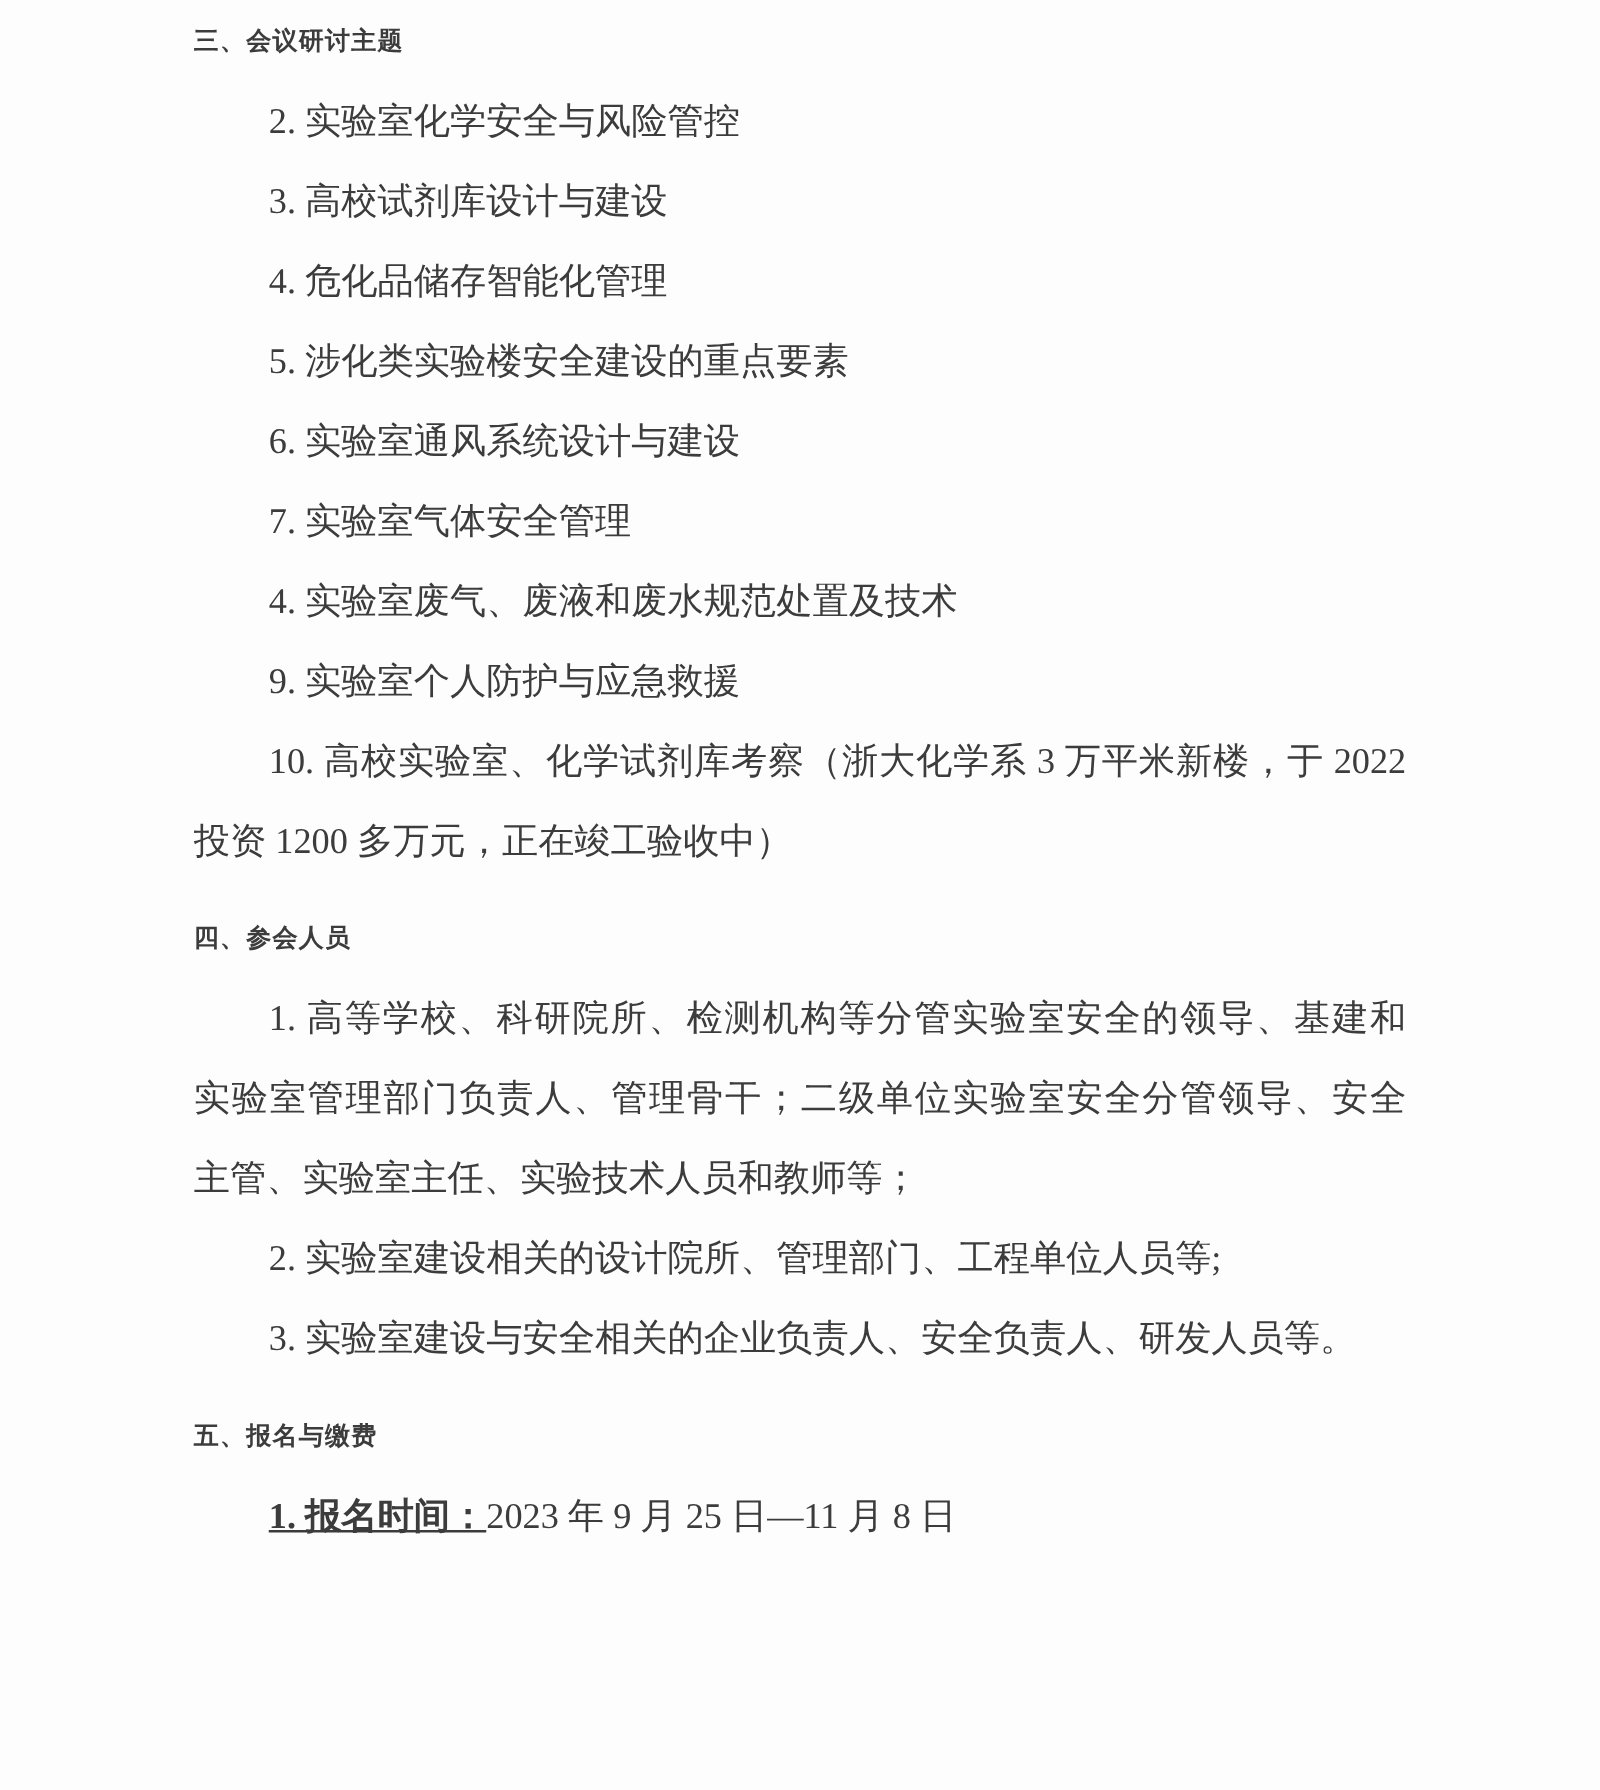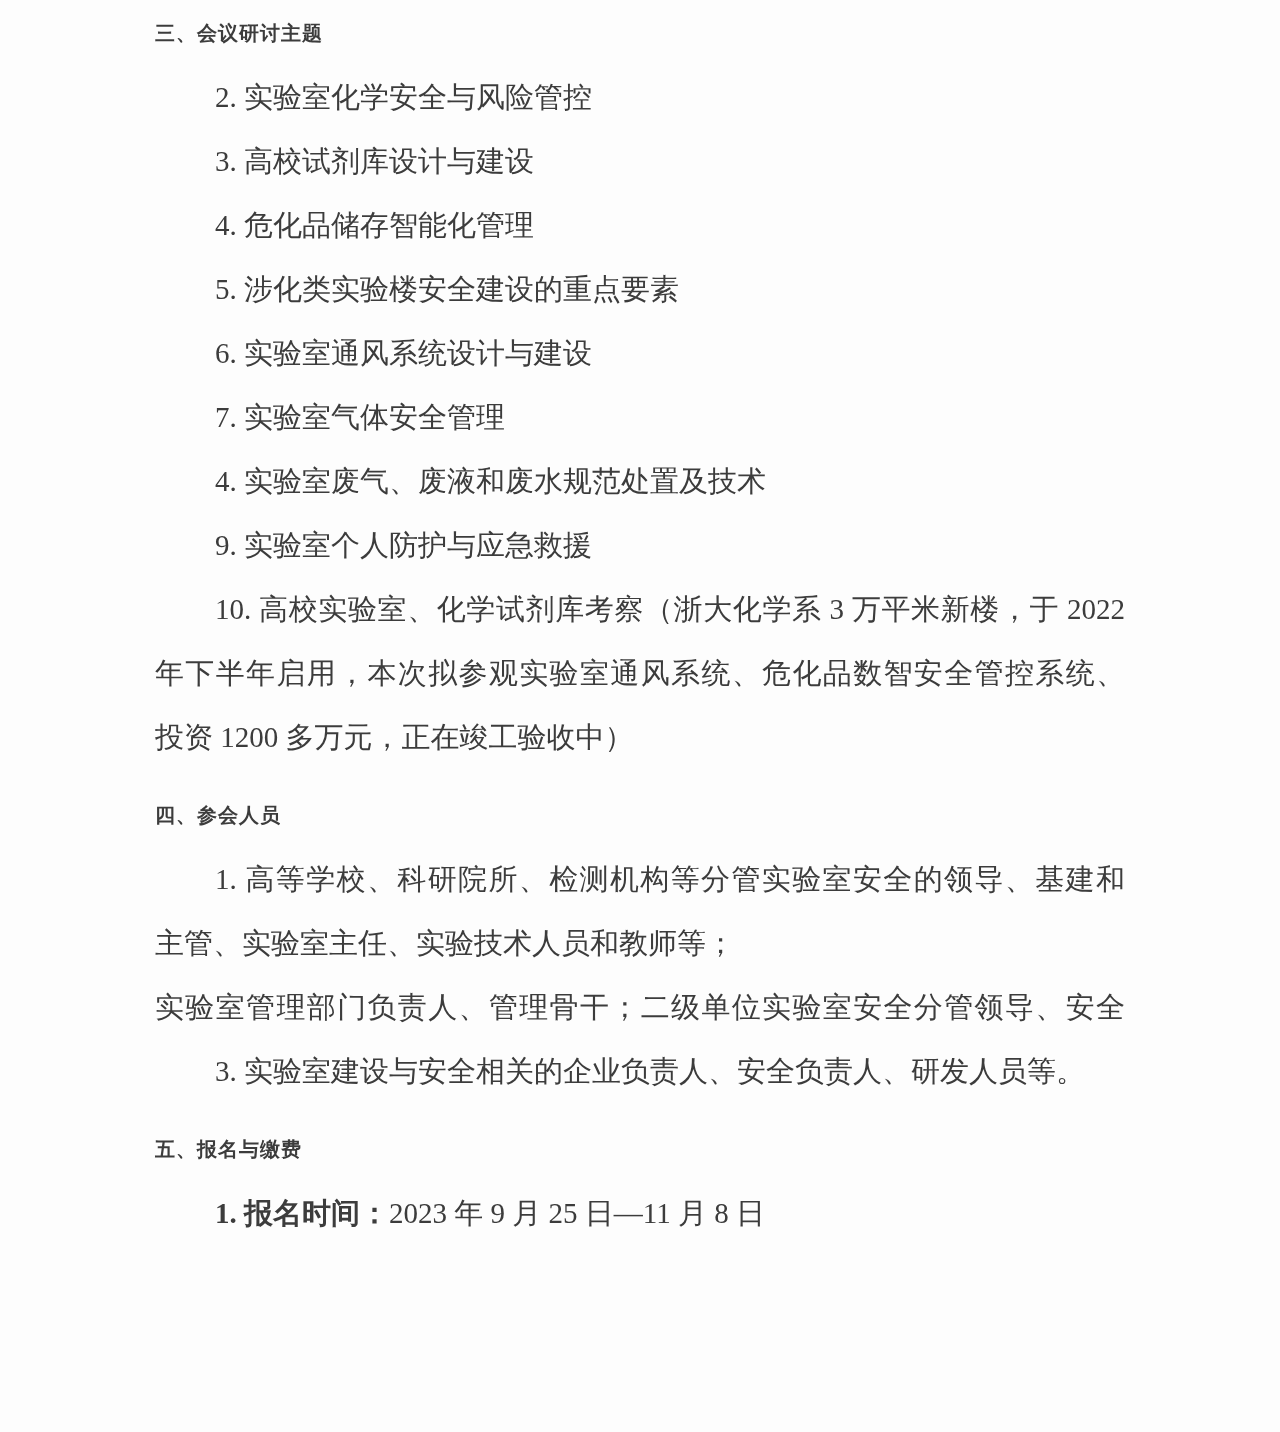--- a/index.html
+++ b/index.html
@@ -34,51 +34,52 @@
   .indent {
     text-indent: 60px;
   }
   
   .just {
     text-align: justify;
     text-align-last: justify;
   }
   .b {
     font-weight: bold;
+    text-decoration: underline;
   }
 </style>
 </head>
 <body>
 
 <div class="doc">
 
   <div>
     <div class="line heading">三、会议研讨主题</div>
 
     <div class="line indent">2. 实验室化学安全与风险管控</div>
     <div class="line indent">3. 高校试剂库设计与建设</div>
     <div class="line indent">4. 危化品储存智能化管理</div>
     <div class="line indent">5. 涉化类实验楼安全建设的重点要素</div>
     <div class="line indent">6. 实验室通风系统设计与建设</div>
     <div class="line indent">7. 实验室气体安全管理</div>
     <div class="line indent">4. 实验室废气、废液和废水规范处置及技术</div>
     <div class="line indent">9. 实验室个人防护与应急救援</div>
 
     <div class="line indent just">10. 高校实验室、化学试剂库考察（浙大化学系 3 万平米新楼，于 2022</div>
-    <div class="line just">年下半年启用，本次拟参观实验室通风系统、危化品数智安全管控系统、</div>
     <div class="line">投资 1200 多万元，正在竣工验收中）</div>
   </div>
 
   <div>
     <div class="line heading sect-gap">四、参会人员</div>
 
     <div class="line indent just">1. 高等学校、科研院所、检测机构等分管实验室安全的领导、基建和</div>
+    <div class="line just">实验室管理部门负责人、管理骨干；二级单位实验室安全分管领导、安全</div>
     <div class="line">主管、实验室主任、实验技术人员和教师等；</div>
-    <div class="line just">实验室管理部门负责人、管理骨干；二级单位实验室安全分管领导、安全</div>
 
+    <div class="line indent">2. 实验室建设相关的设计院所、管理部门、工程单位人员等;</div>
     <div class="line indent">3. 实验室建设与安全相关的企业负责人、安全负责人、研发人员等。</div>
   </div>
 
   <div>
     <div class="line heading sect-gap">五、报名与缴费</div>
 
     <div class="line indent">
       <span class="b">1. 报名时间：</span><span>2023 年 9 月 25 日—11 月 8 日</span>
     </div>
   </div>

